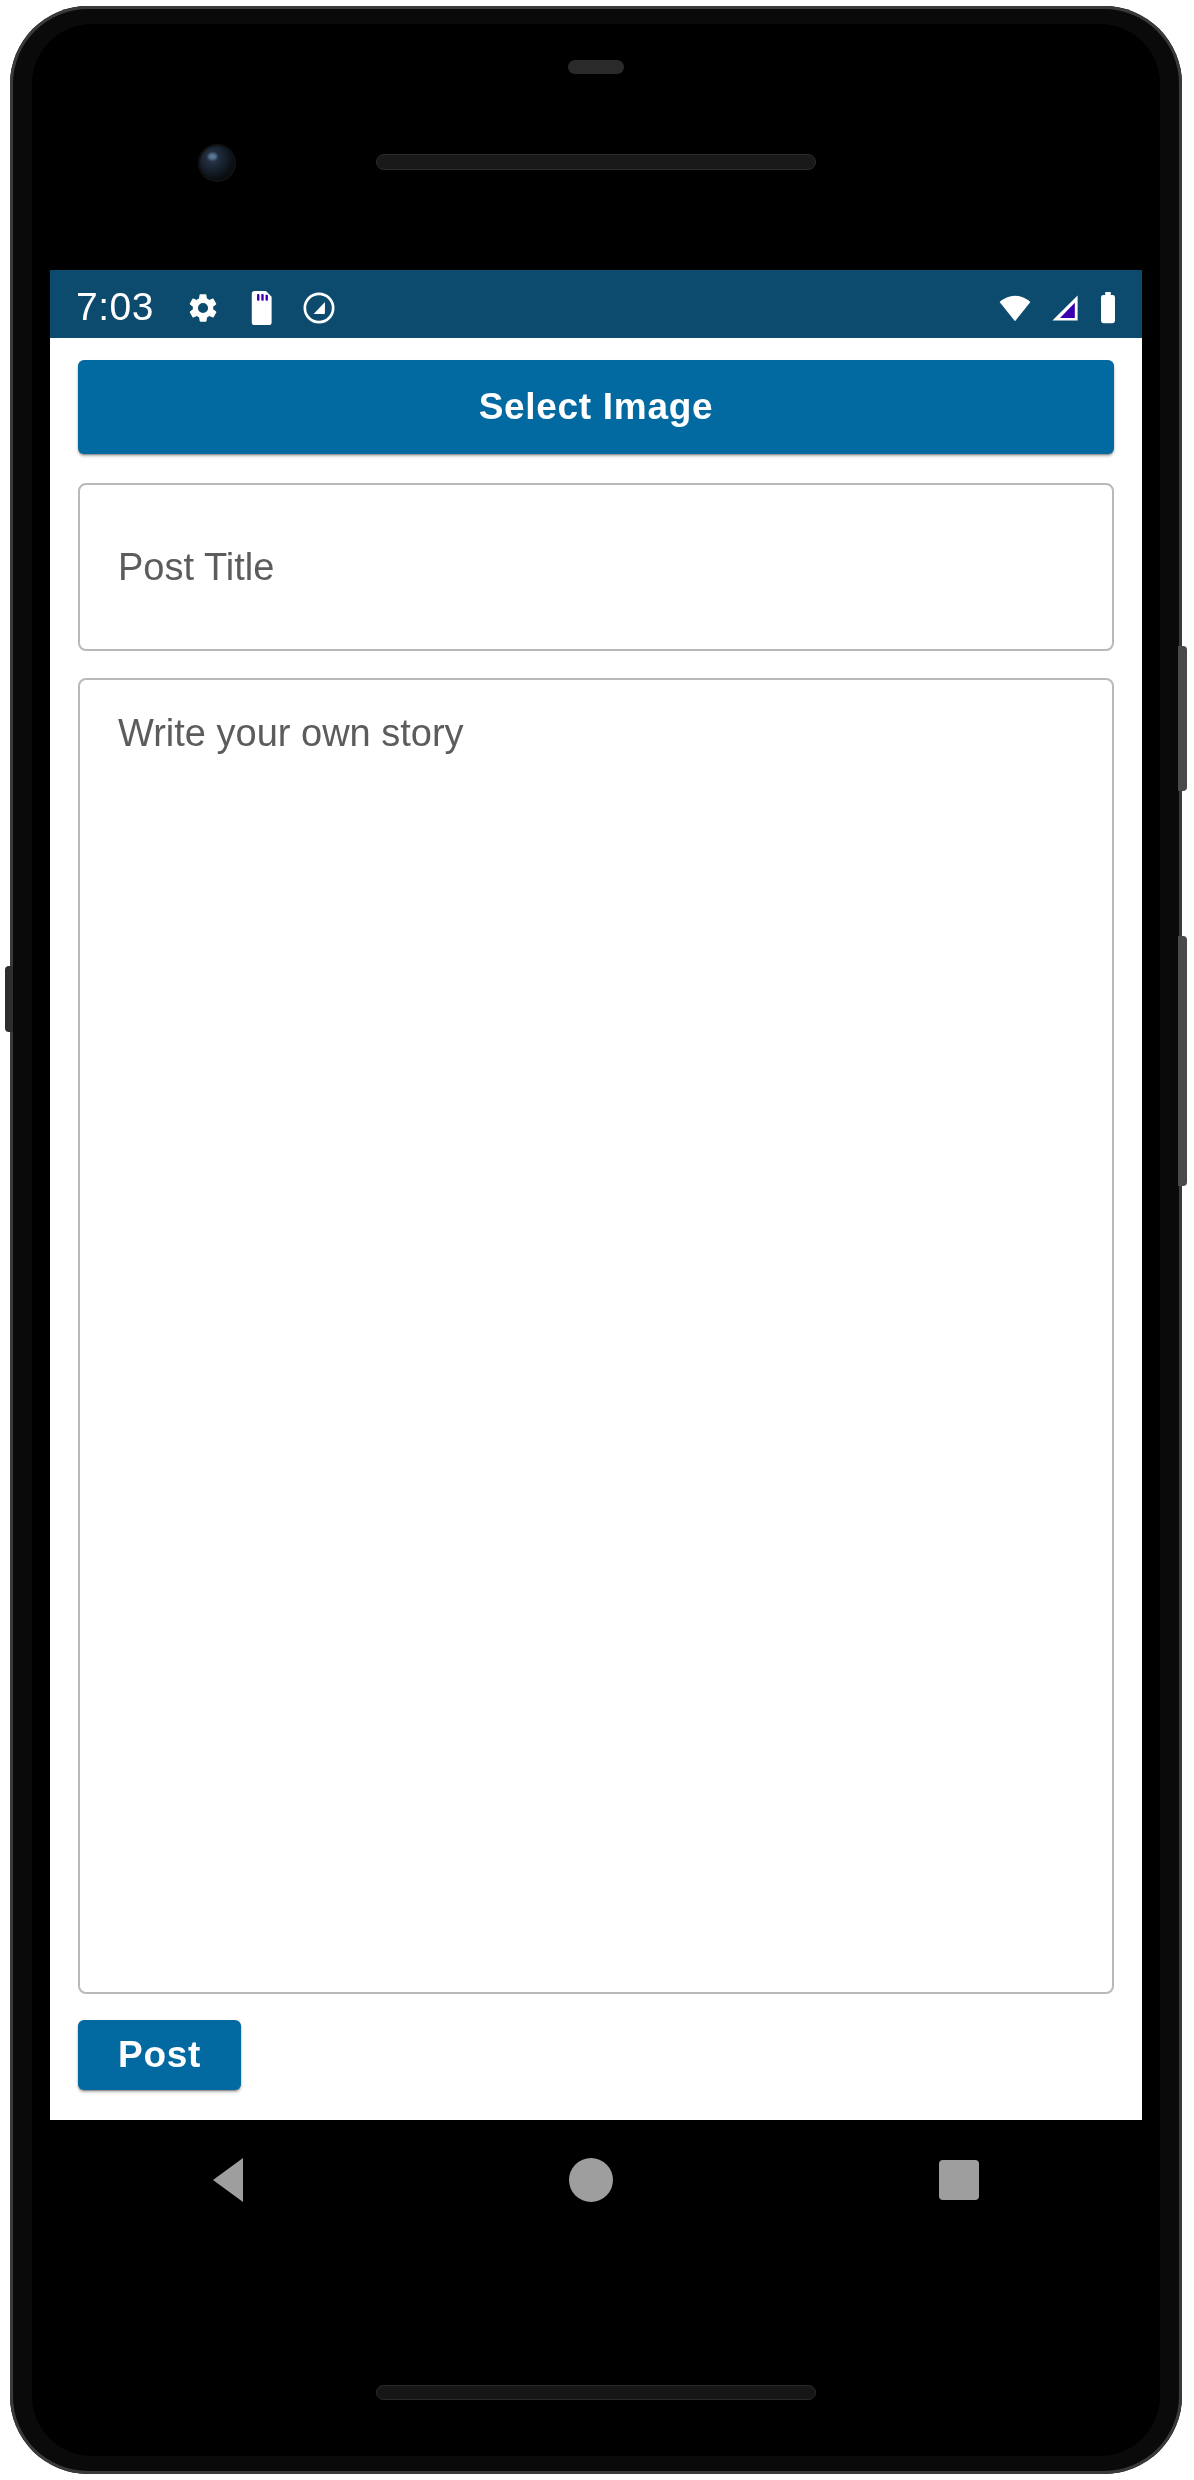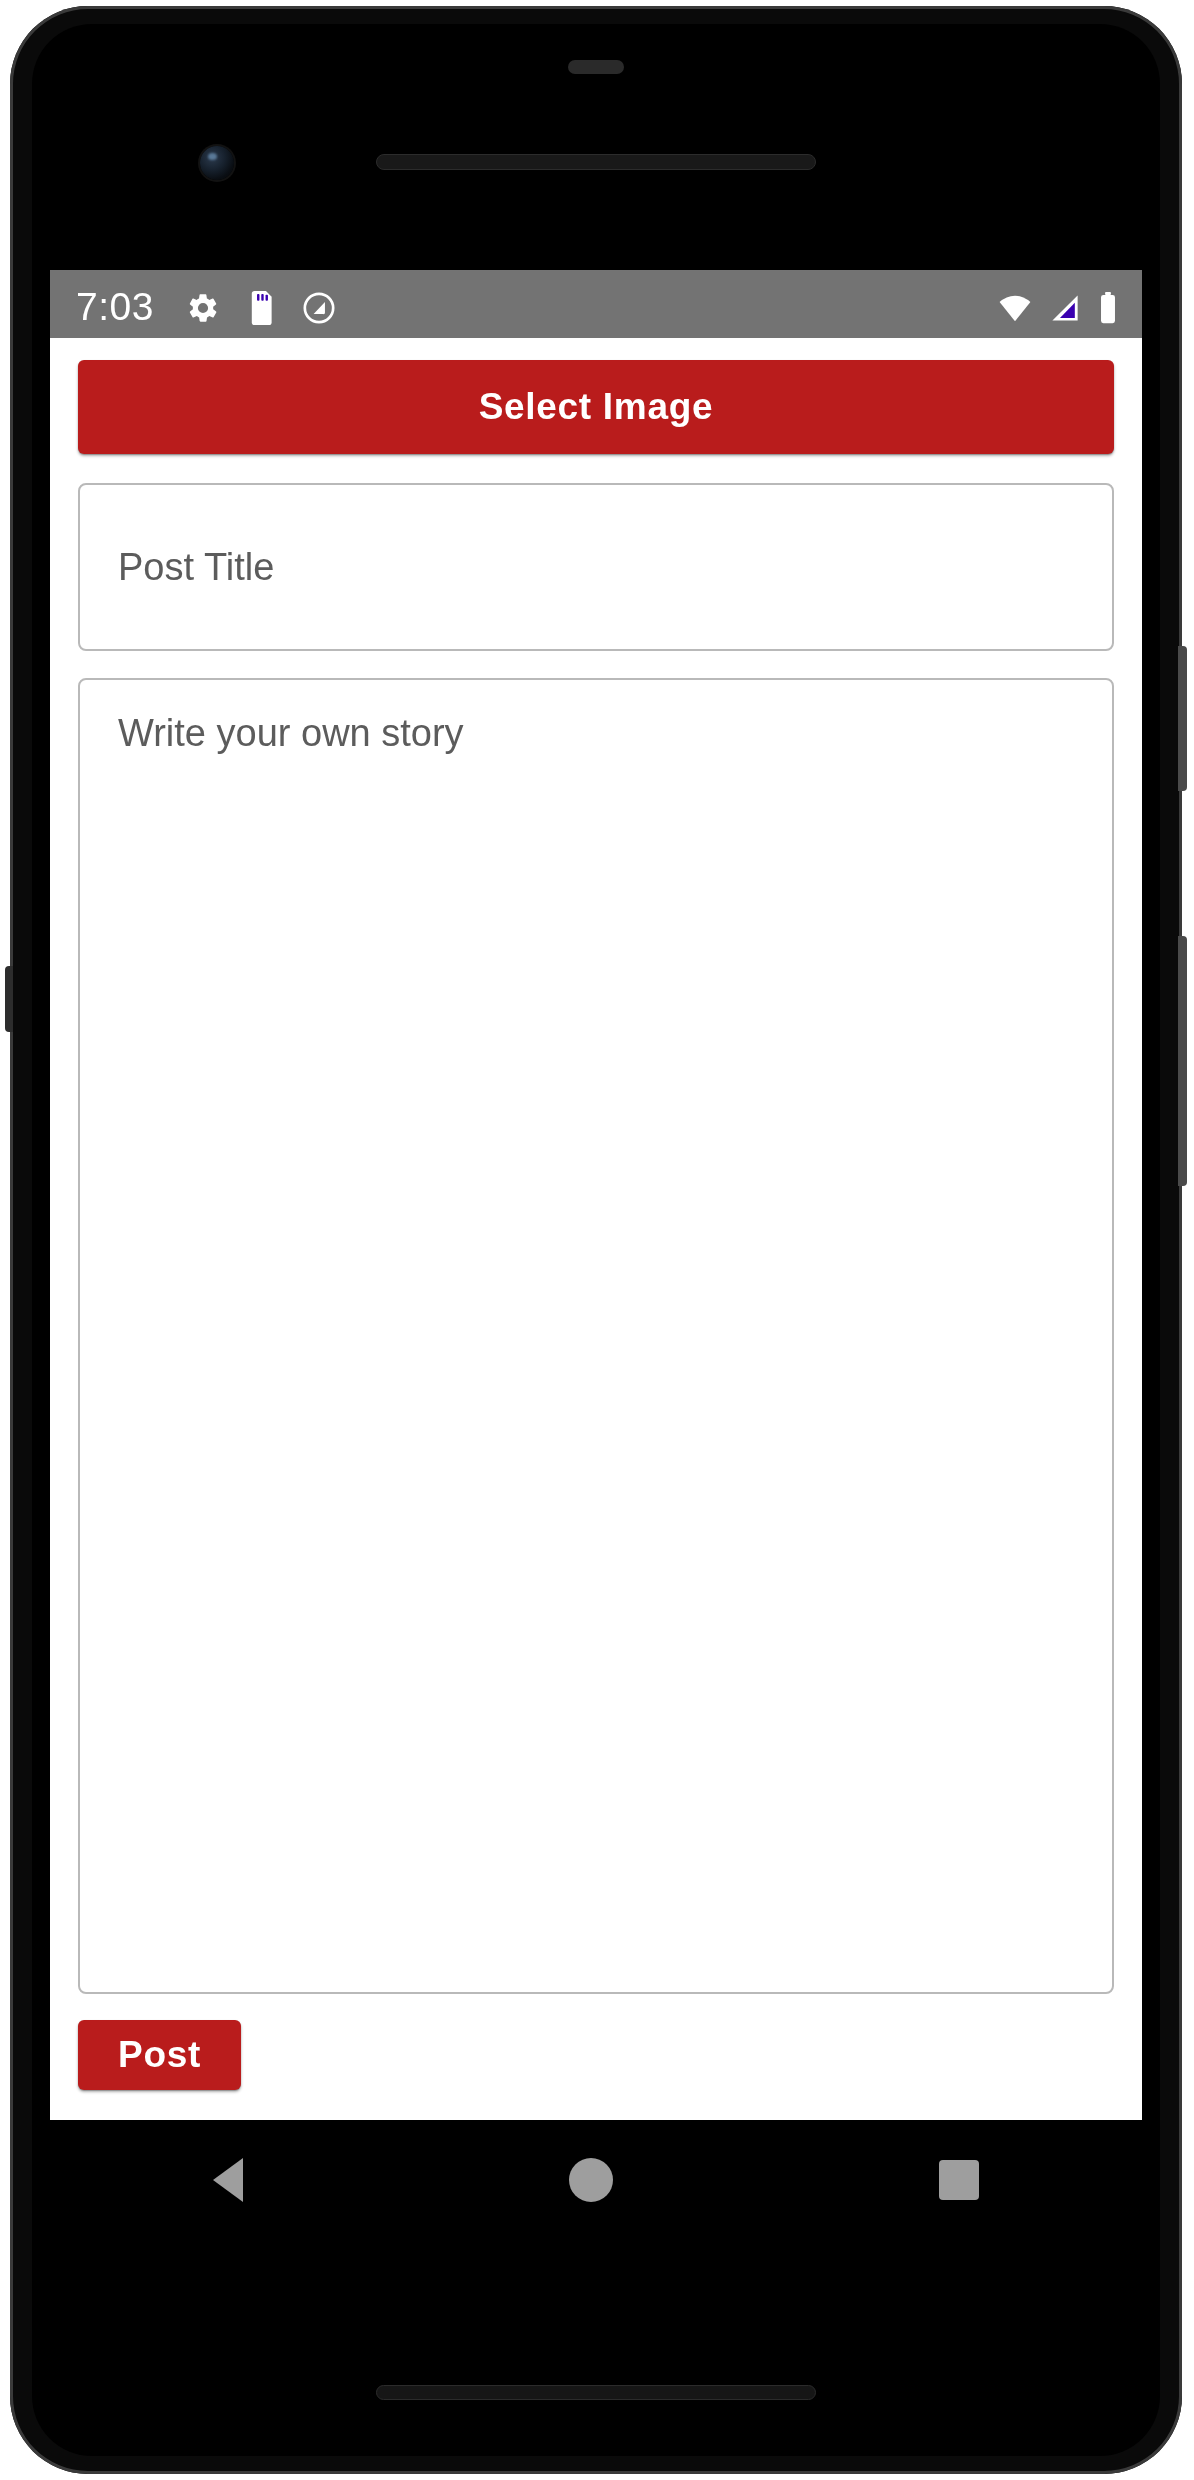--- a/index.html
+++ b/index.html
@@ -94,21 +94,21 @@
   
   #device-viewport {
     position: absolute;
     left: 18px; top: 246px;
     width: 1092px; height: 1850px;
     background: #ffffff;
   }
 
   #status-bar {
     height: 68px;
-    background: #737373;
+    background: #0c4a6e;
     display: flex;
     align-items: center;
     padding: 8px 18px 0 26px;
     color: #ffffff;
   }
   #clock {
     font-size: 39px;
     letter-spacing: 0.5px;
     line-height: 1;
     padding-bottom: 3px;
@@ -131,21 +131,21 @@
   
   #app-content {
     height: calc(100% - 68px);
     background: #ffffff;
     padding: 22px 28px 0 28px;
     display: flex;
     flex-direction: column;
   }
 
   .filled-button {
-    background: #b91c1c;
+    background: #0369a1;
     color: #ffffff;
     border: none;
     border-radius: 6px;
     font-family: "Liberation Sans", sans-serif;
     font-size: 37px;
     font-weight: bold;
     letter-spacing: 0.7px;
     cursor: pointer;
     box-shadow: 0 2px 3px rgba(0,0,0,0.30), 0 1px 1px rgba(0,0,0,0.22);
   }

